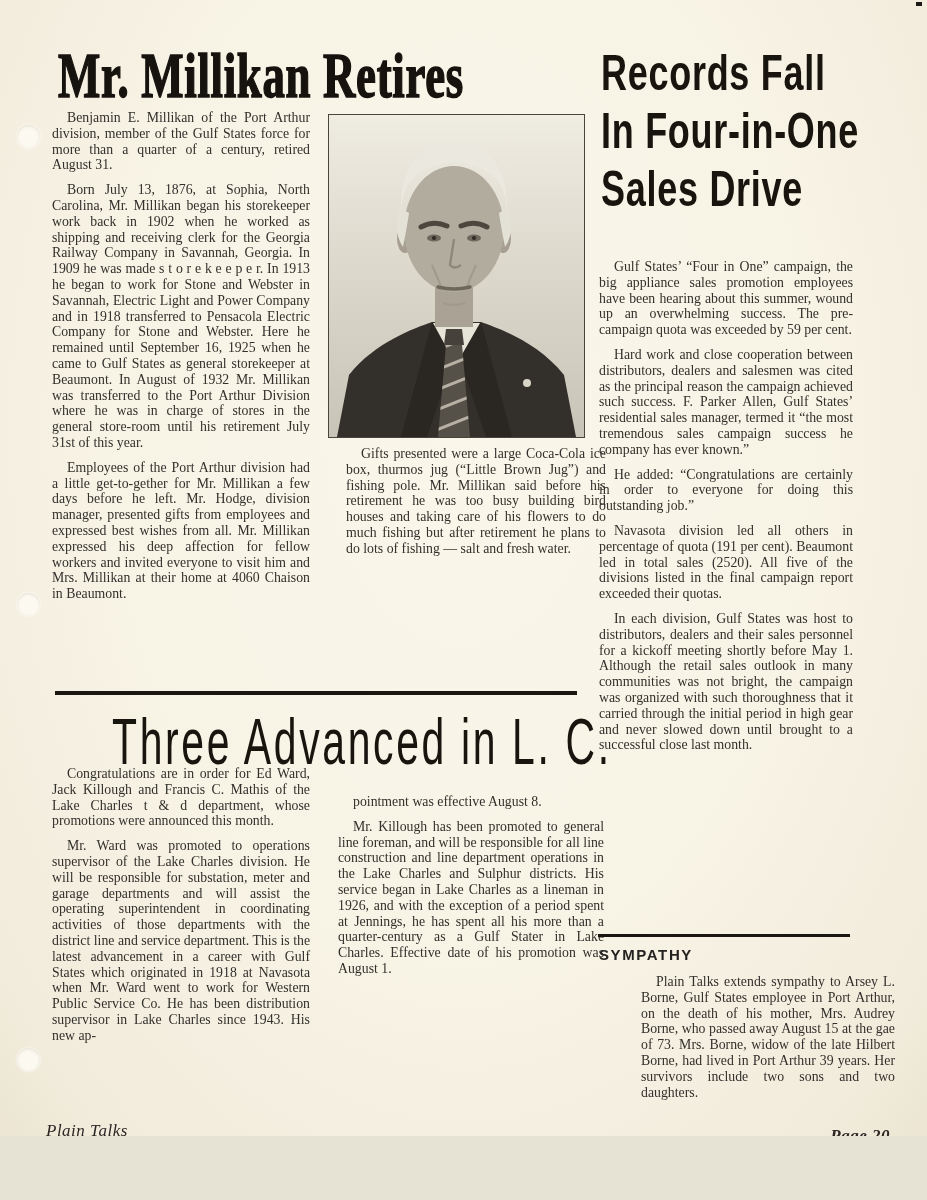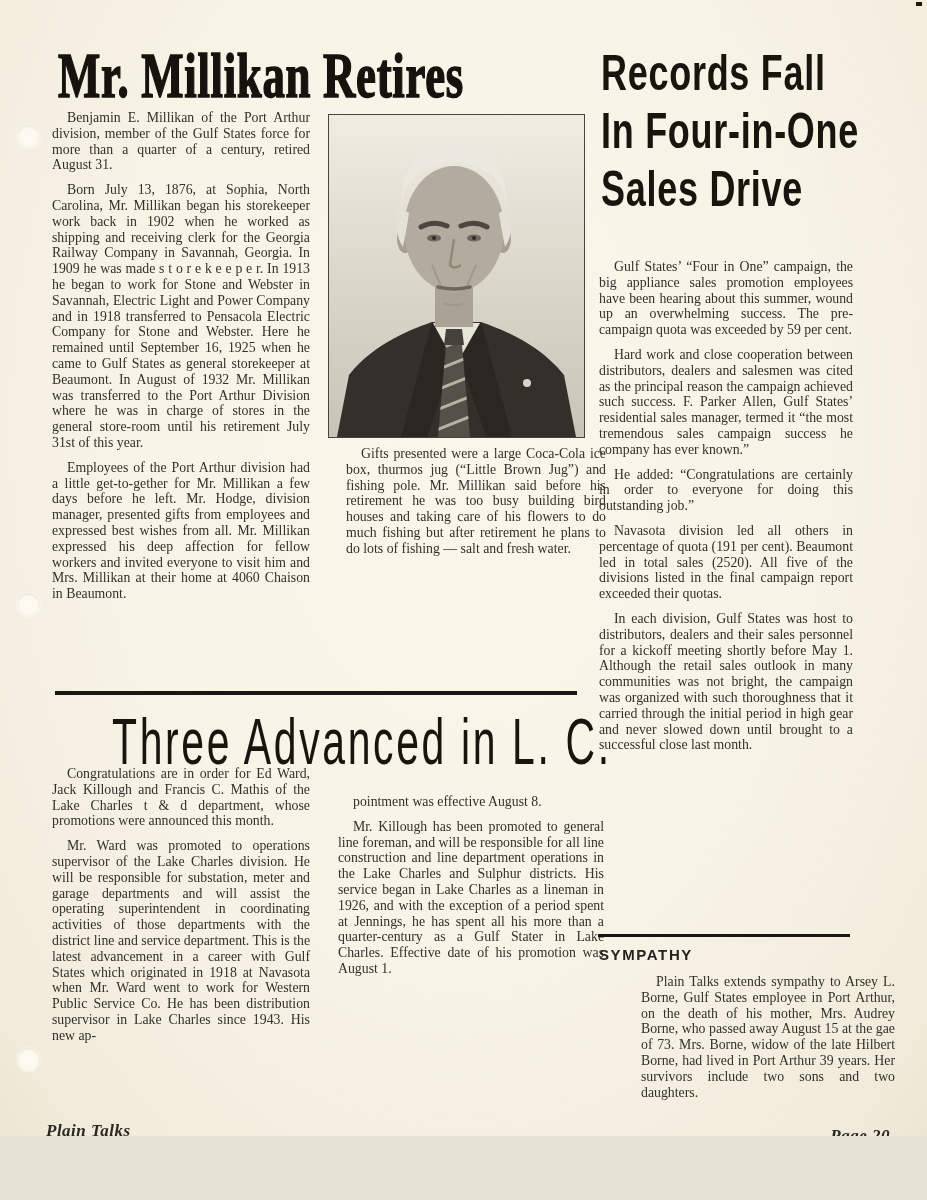--- a/index.html
+++ b/index.html
@@ -53,21 +53,21 @@
   .divider-left  { position:absolute; left:55px;  top:691px; width:522px; height:4px; background:#1a1713; }
   .divider-right { position:absolute; left:598px; top:934px; width:252px; height:3px; background:#1a1713; }
 
   .sympathy-heading {
     position:absolute; left:599px; top:946px; width:252px; text-align:left;
     font-family:"Liberation Sans", sans-serif; font-weight:700; font-size:15px;
     letter-spacing:1.6px; color:#252320;
   }
   .footer-left {
     position:absolute; left:46px; top:1121px;
-    font-weight:700; font-style:italic; font-size:17px; color:#2a2724; letter-spacing:.5px;
+    font-weight:400; font-style:italic; font-size:17px; color:#2a2724; letter-spacing:.5px;
   }
   .footer-right {
     position:absolute; left:750px; top:1126px; width:140px; text-align:right;
     font-weight:700; font-style:italic; font-size:17px; color:#2a2724; letter-spacing:.5px;
   }
 </style>
 </head>
 <body>
 
 <div id="page">

